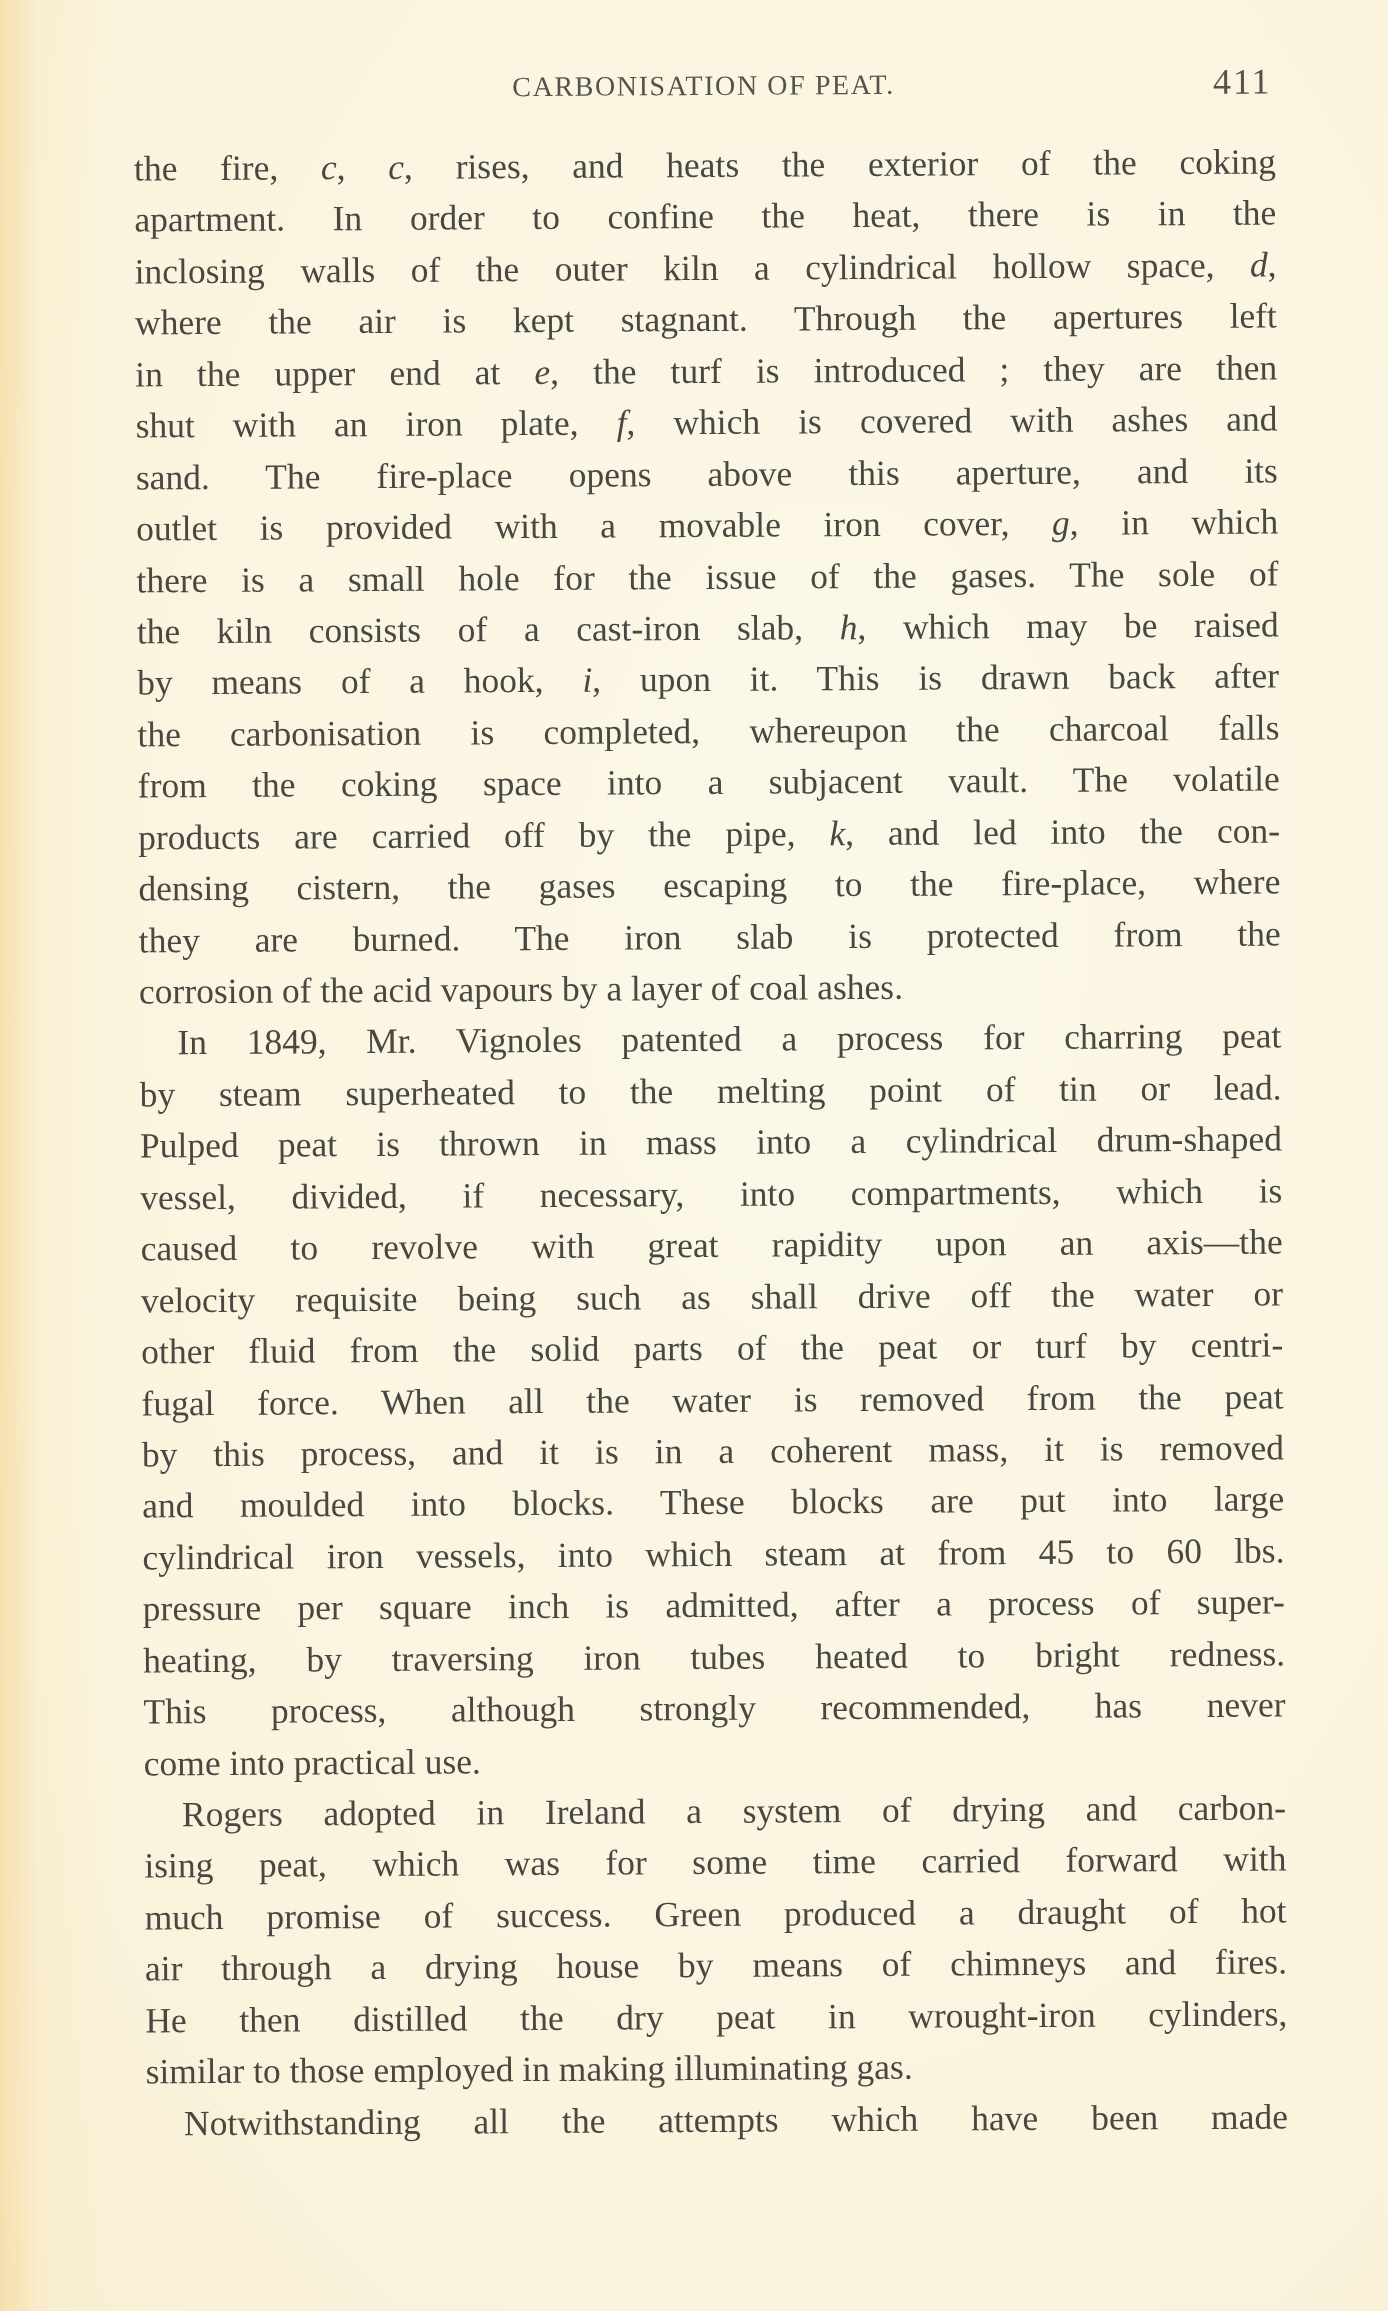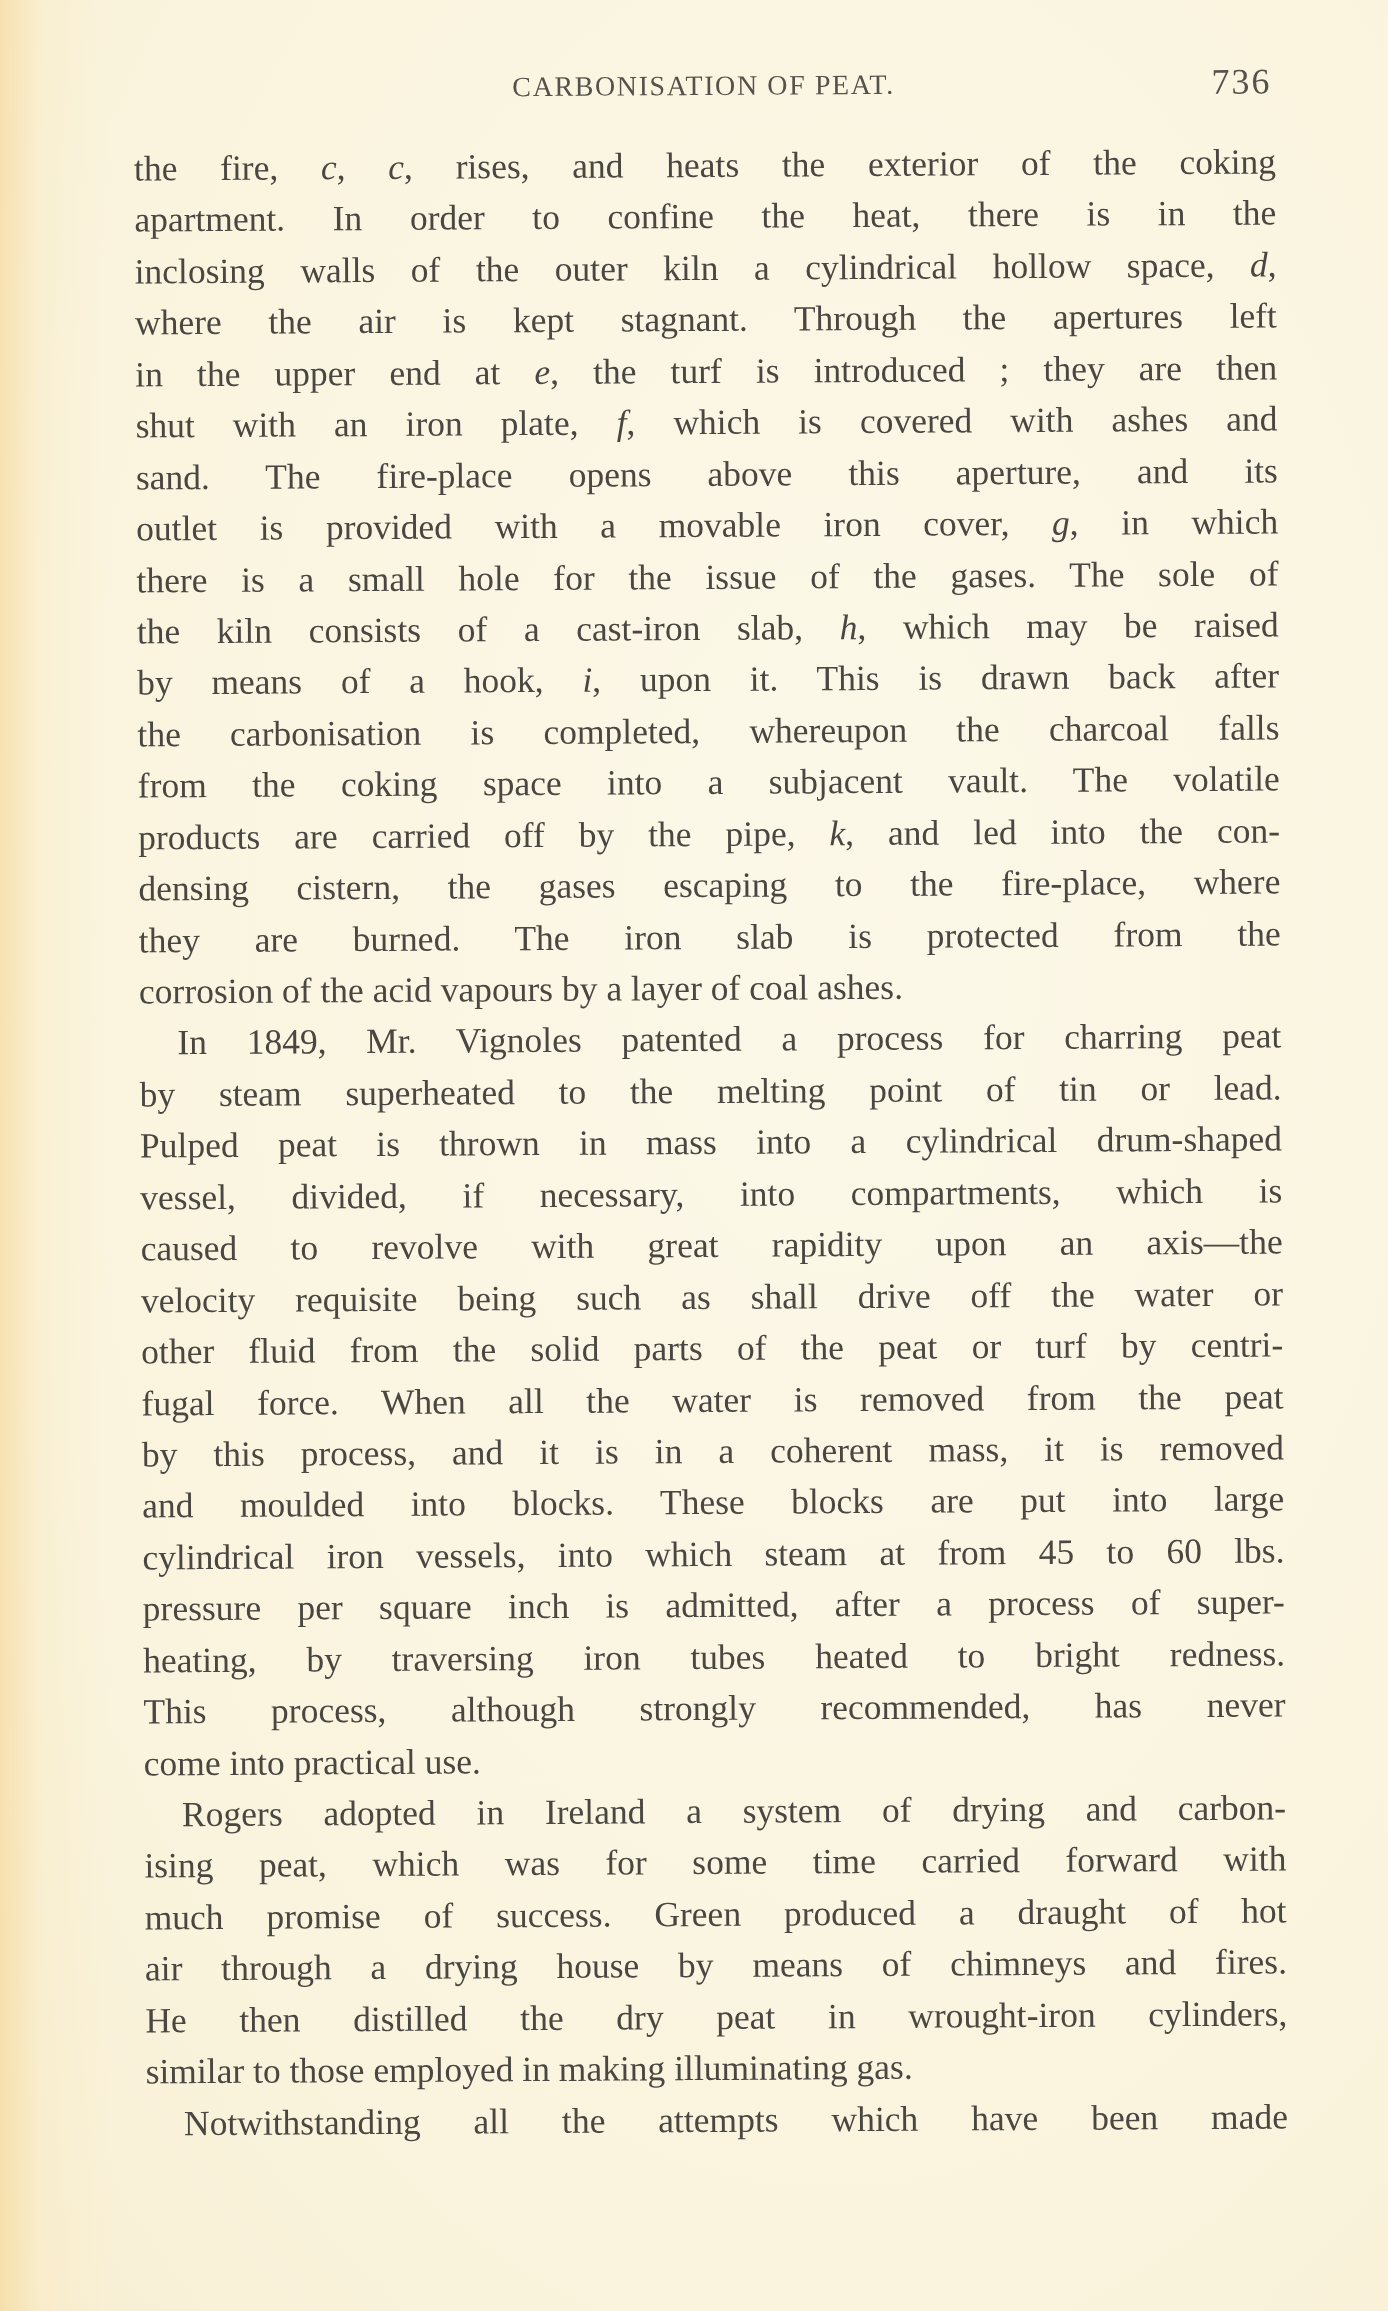--- a/index.html
+++ b/index.html
@@ -83,21 +83,21 @@
     em {
       font-style: italic;
     }
   </style>
 </head>
 <body>
 
 <div class="page">
   <div class="running-head">
     <div class="running-title">CARBONISATION OF PEAT.</div>
-    <div class="folio">736</div>
+    <div class="folio">411</div>
   </div>
 
   <div class="body-text" id="body-text">
       <p>
         <span class="line">the fire, <em>c</em>, <em>c</em>, rises, and heats the exterior of the coking</span>
         <span class="line">apartment.  In order to confine the heat, there is in the</span>
         <span class="line">inclosing walls of the outer kiln a cylindrical hollow space, <em>d</em>,</span>
         <span class="line">where the air is kept stagnant.  Through the apertures left</span>
         <span class="line">in the upper end at <em>e</em>, the turf is introduced ;  they are then</span>
         <span class="line">shut with an iron plate, <em>f</em>, which is covered with ashes and</span>

